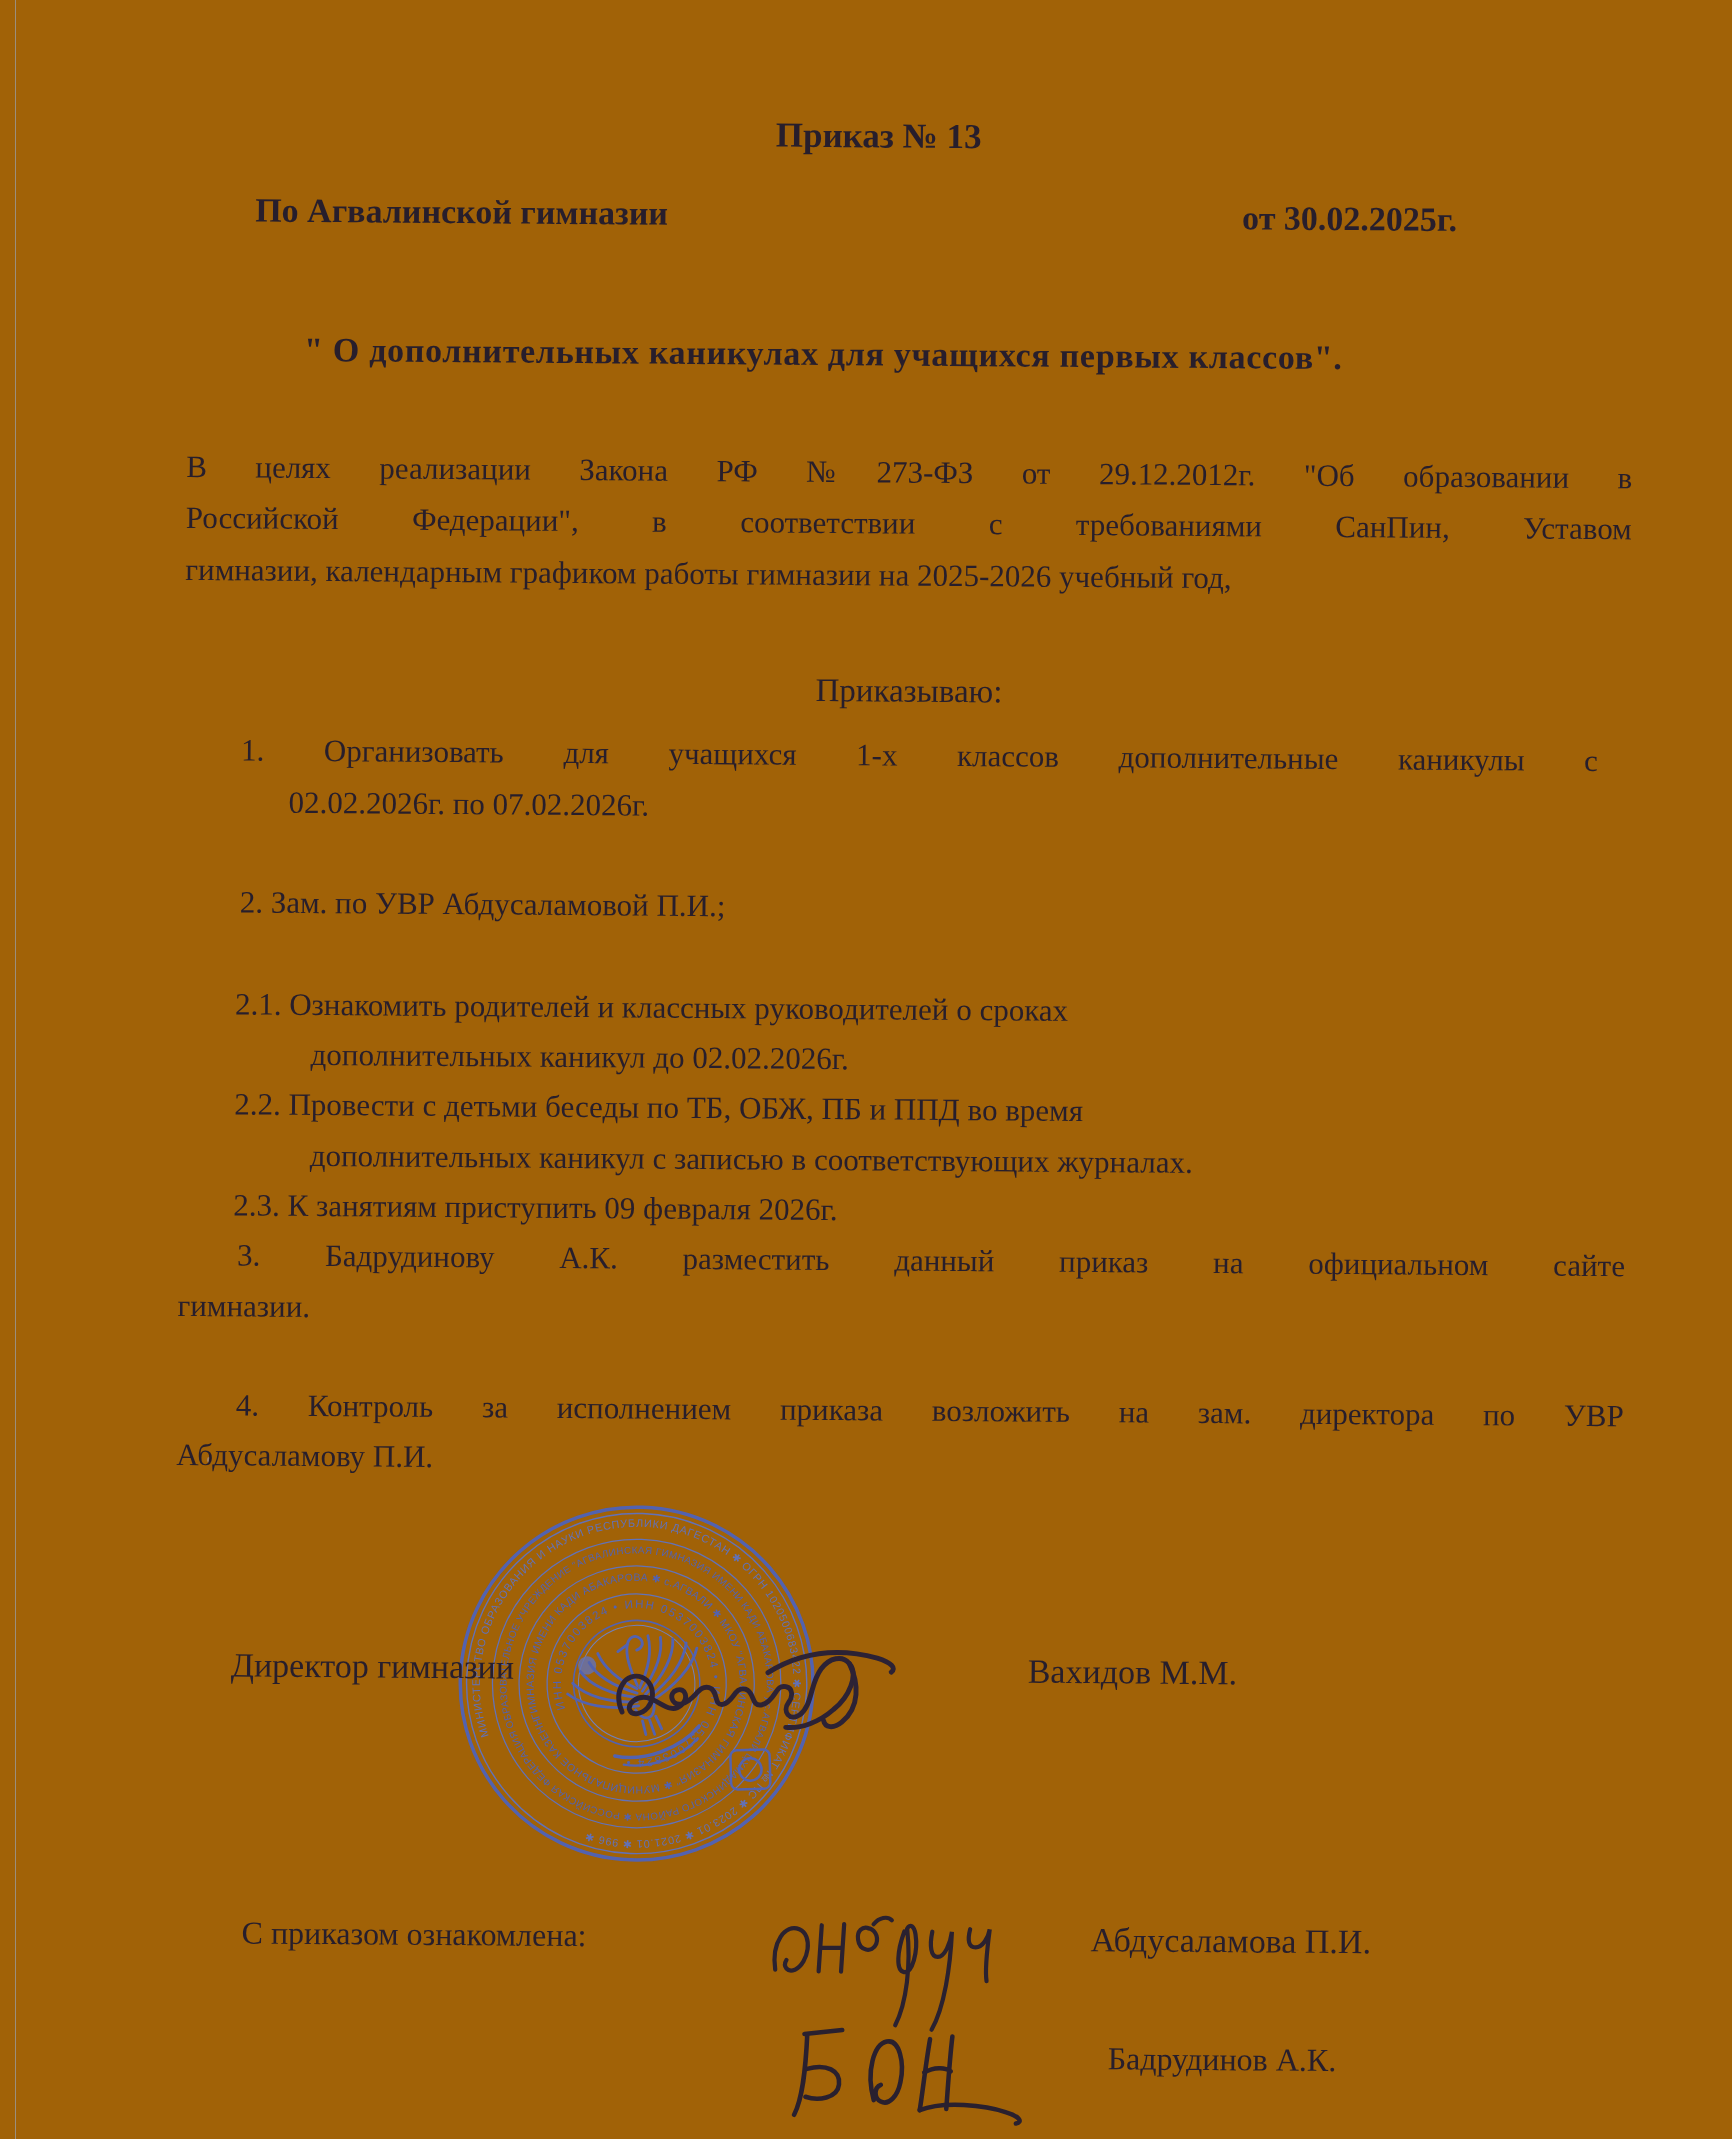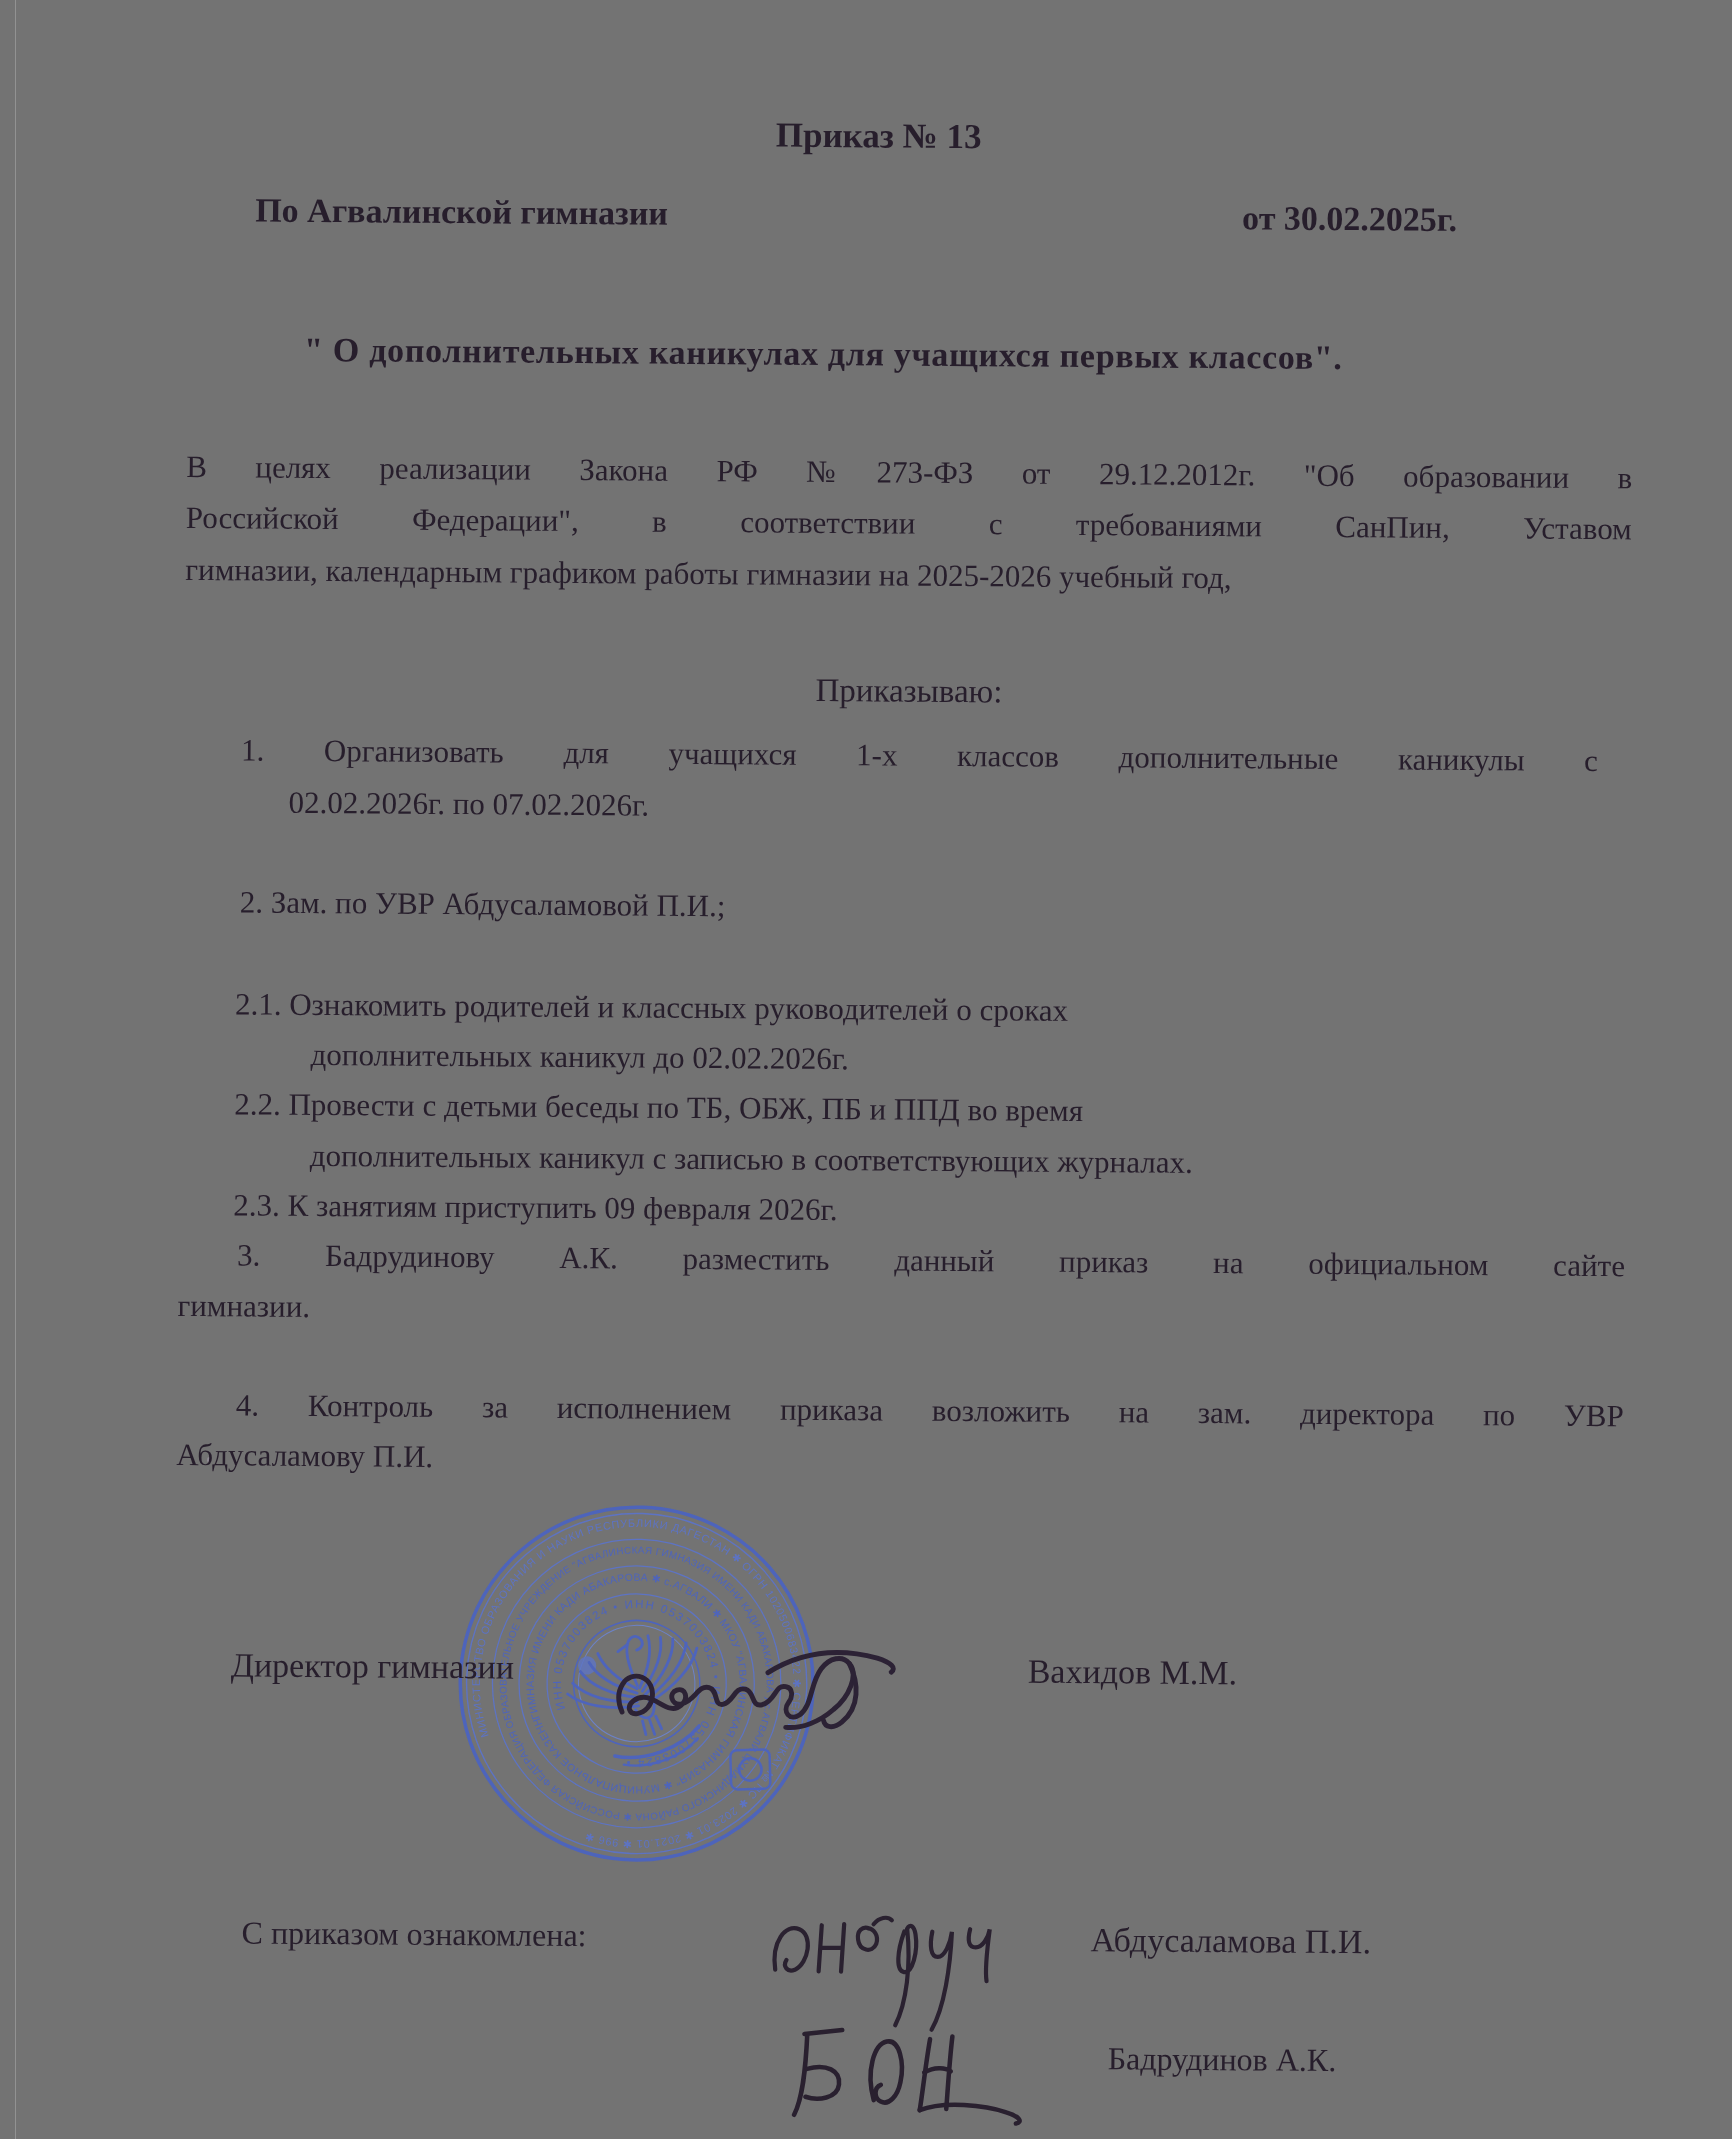--- a/index.html
+++ b/index.html
@@ -1,19 +1,19 @@
 <!DOCTYPE html>
 <html style="font-size:11.2px"><head>
 <meta charset="utf-8">
 <style>
   html,body{margin:0;padding:0;background:#e8e8e8;}
   .page{
     position:relative;
     width:1732px;height:2140px;
-    background:#737373;
+    background:#a16207;
     overflow:hidden;
     font-family:"Liberation Serif","DejaVu Serif",serif;
     color:#271e2c;
   }
   .edge-line{
     position:absolute;left:14.7px;top:0;width:1.4px;height:2140px;
     background:#9a9a9a;opacity:.8;
   }
   .tilt{
     position:absolute;left:0;top:0;width:1732px;height:2140px;

